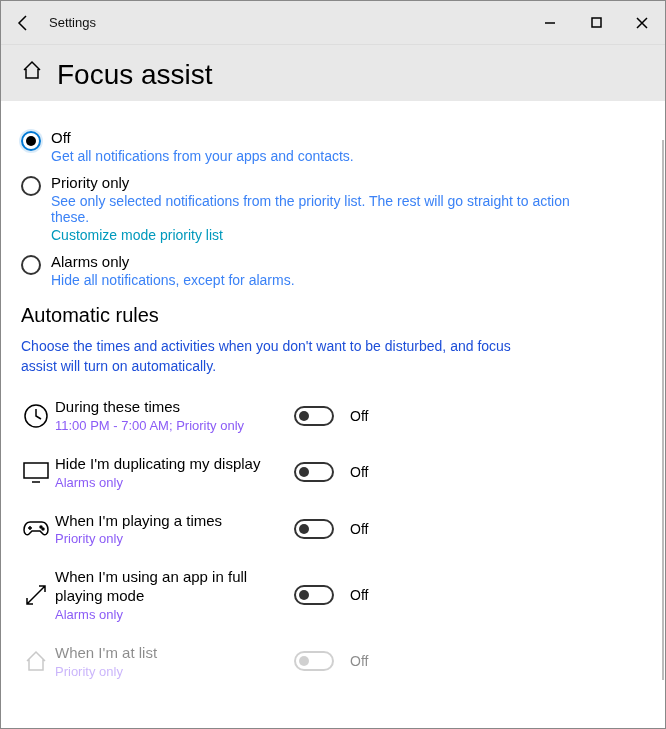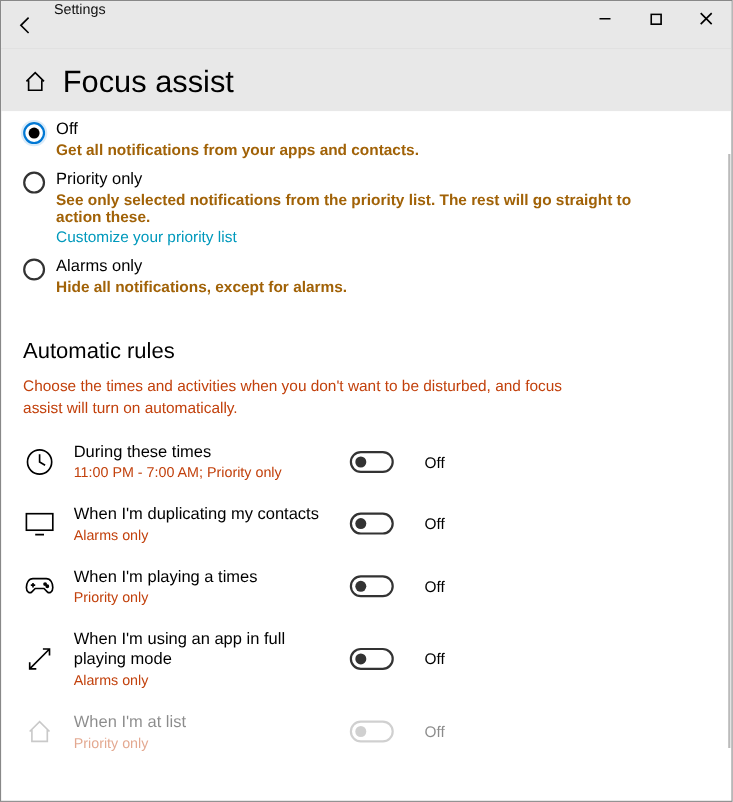--- a/index.html
+++ b/index.html
@@ -9,77 +9,77 @@
     color: #000;
     background: #fff;
     width: 666px;
     height: 729px;
     overflow: hidden;
     border: 1px solid #888;
   }
   .titlebar {
     height: 44px;
     display: flex;
-    align-items: flex-start;
+    align-items: center;
     background: #e8e8e8;
     border-bottom: 1px solid #ddd;
   }
   .back-btn {
     width: 44px; height: 44px;
     display: flex; align-items: center; justify-content: center;
     font-size: 18px;
   }
   .title { font-size: 13px; margin-left: 4px; color: #111; }
   .win-controls { margin-left: auto; display: flex; }
   .win-btn {
     width: 46px; height: 32px;
     display: flex; align-items: center; justify-content: center;
     font-size: 12px;
   }
   .header {
-    display: flex; align-items: flex-end; gap: 14px;
+    display: flex; align-items: flex-start; gap: 14px;
     padding: 14px 20px 10px 20px;
     background: #e8e8e8;
   }
   .header h1 { font-size: 28px; font-weight: 400; }
   .home-icon { font-size: 20px; }
   .content {
-    padding: 2px 20px 10px 20px;
+    padding: 22px 20px 10px 20px;
     height: 610px;
     overflow-y: auto;
   }
   .radio-opt {
     display: flex; gap: 10px; margin: 6px 0 10px 0;
   }
   .radio-circle {
     width: 20px; height: 20px; border: 2px solid #333; border-radius: 50%;
     flex-shrink: 0; position: relative; margin-top: 2px;
   }
   .radio-circle.selected { border-color: #0078d4; box-shadow: 0 0 0 2px rgba(0,120,212,0.15); }
   .radio-circle.selected::after {
     content: ""; position: absolute; width: 10px; height: 10px;
     background: #000; border-radius: 50%; top: 3px; left: 3px;
   }
   .radio-body .label { font-size: 15px; }
-  .radio-body .desc { font-size: 14px; color: #a16207; margin-top: 2px; max-width: 560px; font-weight: bold; }
+  .radio-body .desc { font-size: 14px; color: #3b82f6; margin-top: 2px; max-width: 560px; }
   .link { color: #0099bc; font-size: 14px; margin-top: 2px; cursor: pointer; }
   h2.section {
-    font-size: 20px; font-weight: 400; margin-top: 40px; margin-bottom: 10px;
-  }
-  .section-desc { font-size: 14px; color: #c2410c; max-width: 520px; line-height: 1.4; }
+    font-size: 20px; font-weight: 400; margin-top: 16px; margin-bottom: 10px;
+  }
+  .section-desc { font-size: 14px; color: #1d4ed8; max-width: 520px; line-height: 1.4; }
   .rule {
-    display: flex; align-items: center; gap: 16px; margin-top: 22px;
+    display: flex; align-items: center; gap: 4px; margin-top: 22px;
   }
   .rule-icon {
     width: 30px; height: 30px; flex-shrink: 0;
     display: flex; align-items: center; justify-content: center;
   }
   .rule-text { width: 235px; }
   .rule-text .label { font-size: 15px; line-height: 1.25; }
-  .rule-text .sub { font-size: 13px; color: #c2410c; margin-top: 1px; }
+  .rule-text .sub { font-size: 13px; color: #8b5cf6; margin-top: 1px; }
   .toggle {
     width: 40px; height: 20px; border: 2px solid #333; border-radius: 12px;
     position: relative; flex-shrink: 0;
   }
   .toggle::after {
     content: ""; position: absolute; width: 10px; height: 10px;
     background: #333; border-radius: 50%; top: 3px; left: 3px;
   }
   .toggle-state { font-size: 14px; margin-left: 12px; }
   .rule.disabled { opacity: 0.45; }
@@ -137,21 +137,21 @@
       <div class="label">Off</div>
       <div class="desc">Get all notifications from your apps and contacts.</div>
     </div>
   </div>
 
   <div class="radio-opt">
     <div class="radio-circle"></div>
     <div class="radio-body">
       <div class="label">Priority only</div>
       <div class="desc">See only selected notifications from the priority list. The rest will go straight to action these.</div>
-      <div class="link">Customize your priority list</div>
+      <div class="link">Customize mode priority list</div>
     </div>
   </div>
 
   <div class="radio-opt">
     <div class="radio-circle"></div>
     <div class="radio-body">
       <div class="label">Alarms only</div>
       <div class="desc">Hide all notifications, except for alarms.</div>
     </div>
   </div>
@@ -175,21 +175,21 @@
   </div>
 
   <div class="rule">
     <div class="rule-icon">
       <svg width="28" height="24" viewBox="0 0 28 24">
           <rect x="2" y="3" width="24" height="15"></rect>
           <path d="M10 22 H18"></path>
         </svg>
     </div>
     <div class="rule-text">
-      <div class="label">When I'm duplicating my contacts</div>
+      <div class="label">Hide I'm duplicating my display</div>
       <div class="sub">Alarms only</div>
     </div>
     <div class="toggle"></div>
     <span class="toggle-state">Off</span>
   </div>
 
   <div class="rule">
     <div class="rule-icon">
       <svg width="28" height="20" viewBox="0 0 28 20">
           <path d="M8 3 H20 C24 3 26 7 26 11 C26 15 23 17 21 15 L18 12 H10 L7 15 C5 17 2 15 2 11 C2 7 4 3 8 3 Z"></path>

